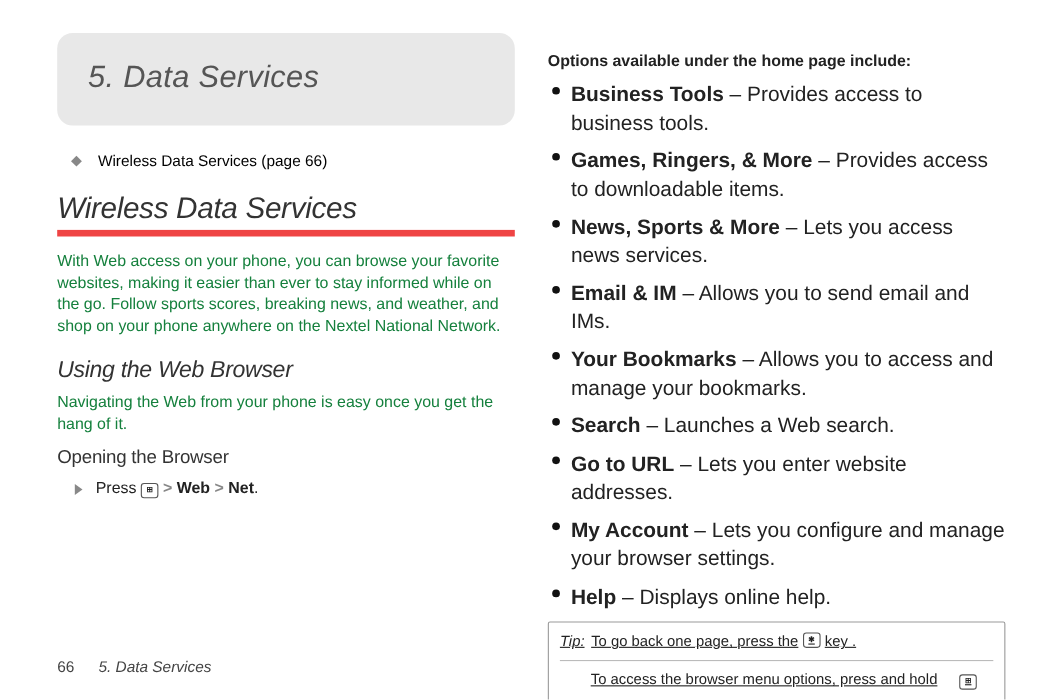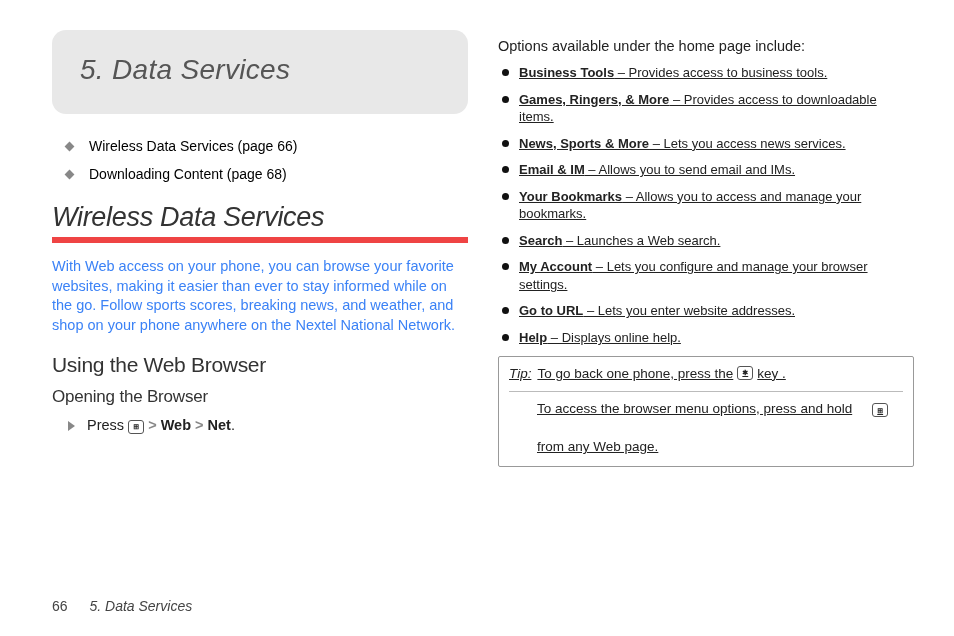--- a/index.html
+++ b/index.html
@@ -53,25 +53,26 @@
     font-style: italic;
     color: #333;
     padding-bottom: 4px;
     border-bottom: 6px solid #ef4444;
     margin-bottom: 14px;
     letter-spacing: -0.3px;
   }
   .body-text {
     font-size: 14.5px;
     line-height: 1.35;
-    color: #3b82f6;
+    color: #15803d;
     margin-bottom: 10px;
   }
   .sub-heading {
     font-size: 21px;
+    font-style: italic;
     color: #333;
     margin-top: 18px;
     margin-bottom: 8px;
     letter-spacing: -0.3px;
   }
   .sub-sub-heading {
     font-size: 17px;
     color: #333;
     margin-top: 10px;
     margin-bottom: 10px;
@@ -113,30 +114,30 @@
     position: absolute;
     bottom: 22px;
     left: 52px;
     font-size: 14px;
     font-style: italic;
     color: #444;
   }
   .footer .page-num { font-style: normal; margin-right: 18px; }
   .options-intro {
     font-size: 14.5px;
-    margin-top: 8px;
+    margin-top: 18px;
     margin-bottom: 10px;
+    font-weight: bold;
   }
   .opt-item {
     display: flex;
     margin-left: 4px;
     margin-bottom: 9px;
-    font-size: 13px;
+    font-size: 19px;
     line-height: 1.35;
-    text-decoration: underline;
   }
   .circle-bullet {
     width: 7px;
     height: 7px;
     border-radius: 50%;
     background: #111;
     margin-top: 5px;
     margin-right: 10px;
     flex-shrink: 0;
   }
@@ -178,29 +179,26 @@
         <span>5.</span>
         <span> </span>
         <span>Data Services</span>
       </div>
     </div>
 
     <div class="toc-item">
       <div class="diamond"></div>
       <span>Wireless Data Services (page 66)</span>
     </div>
-    <div class="toc-item">
-      <div class="diamond"></div>
-      <span>Downloading Content (page 68)</span>
-    </div>
 
     <div class="section-heading">Wireless Data Services</div>
     <p class="body-text">With Web access on your phone, you can browse your favorite websites, making it easier than ever to stay informed while on the go. Follow sports scores, breaking news, and weather, and shop on your phone anywhere on the Nextel National Network.</p>
 
     <div class="sub-heading">Using the Web Browser</div>
+    <p class="body-text">Navigating the Web from your phone is easy once you get the hang of it.</p>
 
     <div class="sub-sub-heading">Opening the Browser</div>
     <div class="step-line">
       <div class="triangle"></div>
       <div>
         <span>Press</span>
         <span class="key-icon">⊞</span>
         <span class="gt">&gt;</span>
         <span class="bold">Web</span>
         <span class="gt">&gt;</span>
@@ -232,35 +230,35 @@
     <div class="opt-item">
         <div class="circle-bullet"></div>
         <div><span class="bold">Your Bookmarks</span><span> – Allows you to access and manage your bookmarks.</span></div>
       </div>
     <div class="opt-item">
         <div class="circle-bullet"></div>
         <div><span class="bold">Search</span><span> – Launches a Web search.</span></div>
       </div>
     <div class="opt-item">
         <div class="circle-bullet"></div>
+        <div><span class="bold">Go to URL</span><span> – Lets you enter website addresses.</span></div>
+      </div>
+    <div class="opt-item">
+        <div class="circle-bullet"></div>
         <div><span class="bold">My Account</span><span> – Lets you configure and manage your browser settings.</span></div>
-      </div>
-    <div class="opt-item">
-        <div class="circle-bullet"></div>
-        <div><span class="bold">Go to URL</span><span> – Lets you enter website addresses.</span></div>
       </div>
     <div class="opt-item">
         <div class="circle-bullet"></div>
         <div><span class="bold">Help</span><span> – Displays online help.</span></div>
       </div>
 
     <div class="tip-box">
       <div class="tip-row1">
         <span class="tip-label">Tip:</span>
-        <span>To go back one phone, press the</span>
+        <span>To go back one page, press the</span>
         <span class="key-icon">✱</span>
         <span>key .</span>
       </div>
       <div class="tip-row2">
         <span>To access the browser menu options, press and hold</span>
         <span class="key-icon">⊞</span>
         <span>from any Web page.</span>
       </div>
     </div>
 

